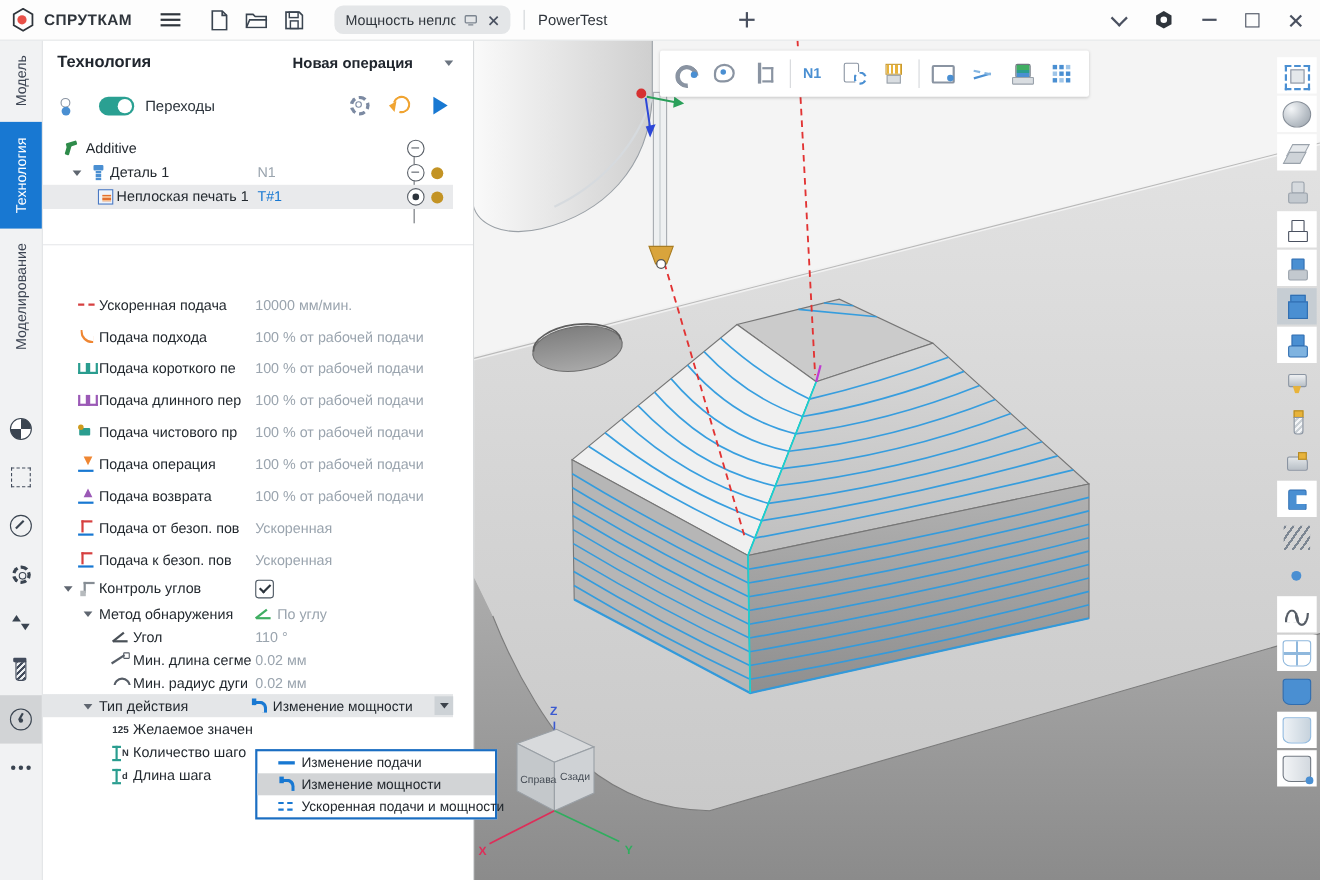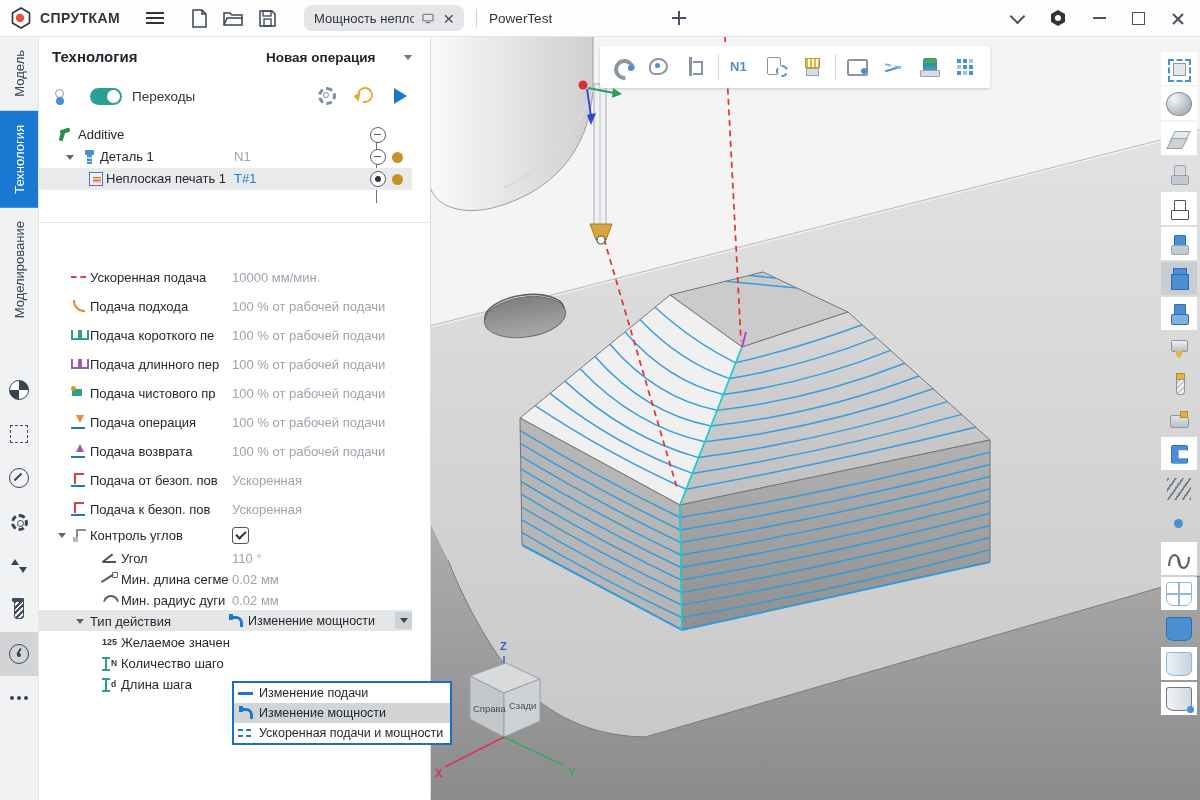--- a/index.html
+++ b/index.html
@@ -207,21 +207,21 @@
   .ic-val125{width:auto;font-size:9px;font-weight:bold;color:#2f353c;line-height:14px}
   .ic-steps-n,.ic-step-d{width:auto;font-size:8.5px;font-weight:bold;color:#2f353c;line-height:15px;padding-left:9px}
   .ic-steps-n::before,.ic-step-d::before{content:"";position:absolute;left:3px;top:1px;width:2px;height:12px;background:#2a9d8f}
   .ic-steps-n::after,.ic-step-d::after{content:"";position:absolute;left:0;top:1px;width:8px;height:10px;
     border-top:2px solid #2a9d8f;border-bottom:2px solid #2a9d8f}
   .ic-feed-power::before{content:"";position:absolute;left:0;top:3px;width:13px;border-top:2px dashed #1878d2}
   .ic-feed-power::after{content:"";position:absolute;left:0;top:9px;width:13px;border-top:2px dashed #1878d2}
 
   
   #ddpop{position:absolute;left:194px;top:645px;width:216px;background:#fff;border:2px solid #1b6ec2;z-index:50}
-  .dditem{position:relative;height:20px;display:flex;align-items:center;padding-left:4px;gap:5px;cursor:pointer}
+  .dditem{position:relative;height:20px;display:flex;align-items:center;padding-left:19px;gap:5px;cursor:pointer}
   .dditem.active{background:#d2d4d6}
   .dditem .ddlabel{font-size:12.5px;color:#23292f;white-space:nowrap}
 
   
   #viewport{position:absolute;left:430px;top:36px;width:770px;height:764px;z-index:1;cursor:crosshair}
   #scene{position:absolute;left:0;top:0}
   #vp-toolbar{position:absolute;left:170px;top:10px;height:42px;background:#fff;border-radius:2px;
               box-shadow:0 1px 3px rgba(0,0,0,.18);display:flex;align-items:center;padding:0 6px;z-index:10}
   .vtile{width:36px;height:38px;display:flex;align-items:center;justify-content:center;cursor:pointer}
   .vsep{width:1px;height:26px;background:#d5d8db;margin:0 4px;align-self:center}
@@ -553,20 +553,28 @@
         <div class="prow g2 chd has-check">
           <span class="chev"></span>
           <span class="pic picon ic-corner"></span>
           <span class="plabel">Контроль углов</span>
 
           <span class="pvalue"></span>
           <span class="check"></span>
 
         </div>
 
+        <div class="prow g3 chd has-vicon">
+          <span class="chev"></span>
+
+          <span class="plabel">Метод обнаружения</span>
+          <span class="pic vpic ic-angle-green"></span>
+          <span class="pvalue">По углу</span>
+
+        </div>
 
         <div class="prow g4">
 
           <span class="pic picon ic-angle"></span>
           <span class="plabel">Угол</span>
 
           <span class="pvalue">110 °</span>
 
         </div>
 

